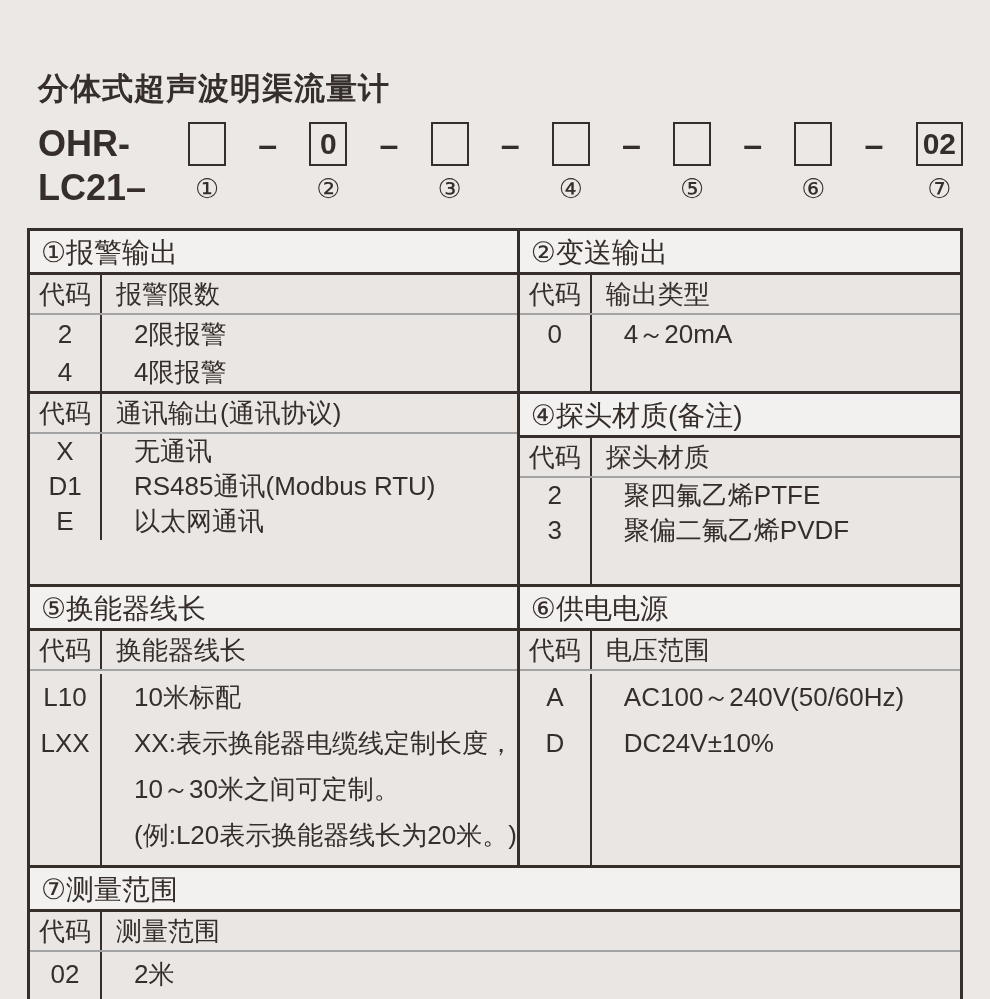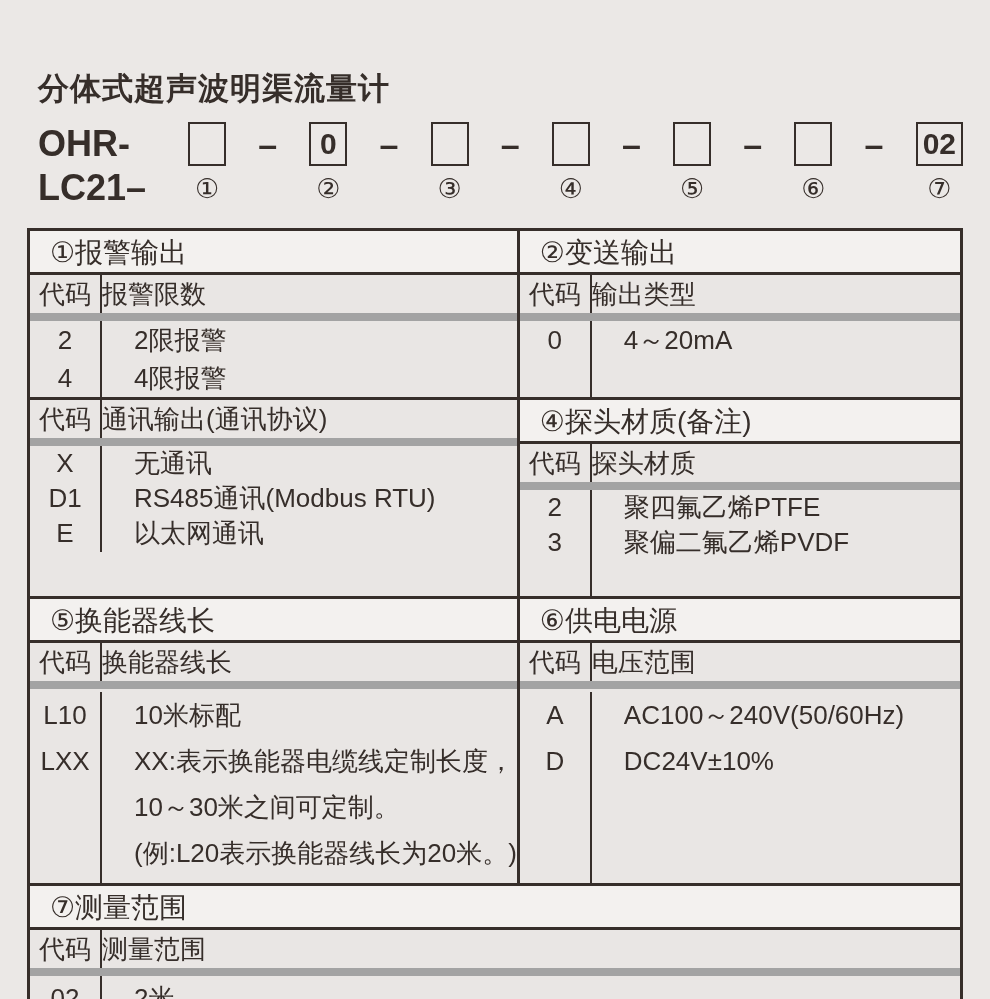--- a/index.html
+++ b/index.html
@@ -64,40 +64,40 @@
     grid-template-columns: 1fr 1fr;
     background: #e9e6e4;
   }
   .sec.right { border-left: 3px solid #362e2a; }
   .sec.rowline { border-top: 3px solid #362e2a; }
   .sec.full { grid-column: 1 / 3; border-top: 3px solid #362e2a; }
 
   .sec-title {
     height: 44px;
     line-height: 44px;
-    padding-left: 20px;
+    padding-left: 11px;
     font-size: 28px;
     background: #f3f1ef;
     border-bottom: 3px solid #362e2a;
     white-space: nowrap;
     overflow: hidden;
   }
   .sec-head {
     display: grid;
     grid-template-columns: 72px 1fr;
-    border-bottom: 8px solid #a3a3a3;
+    border-bottom: 2px solid #a3a3a3;
   }
   .hc {
     border-right: 2px solid #362e2a;
     text-align: center;
     font-size: 26px;
     line-height: 38px;
   }
   .hd {
-    padding-left: 0;
+    padding-left: 14px;
     font-size: 26px;
     line-height: 38px;
     white-space: nowrap;
     overflow: hidden;
   }
   .sec-body {
     display: grid;
     grid-template-columns: 72px 1fr;
   }
   .sec-body .codes {

